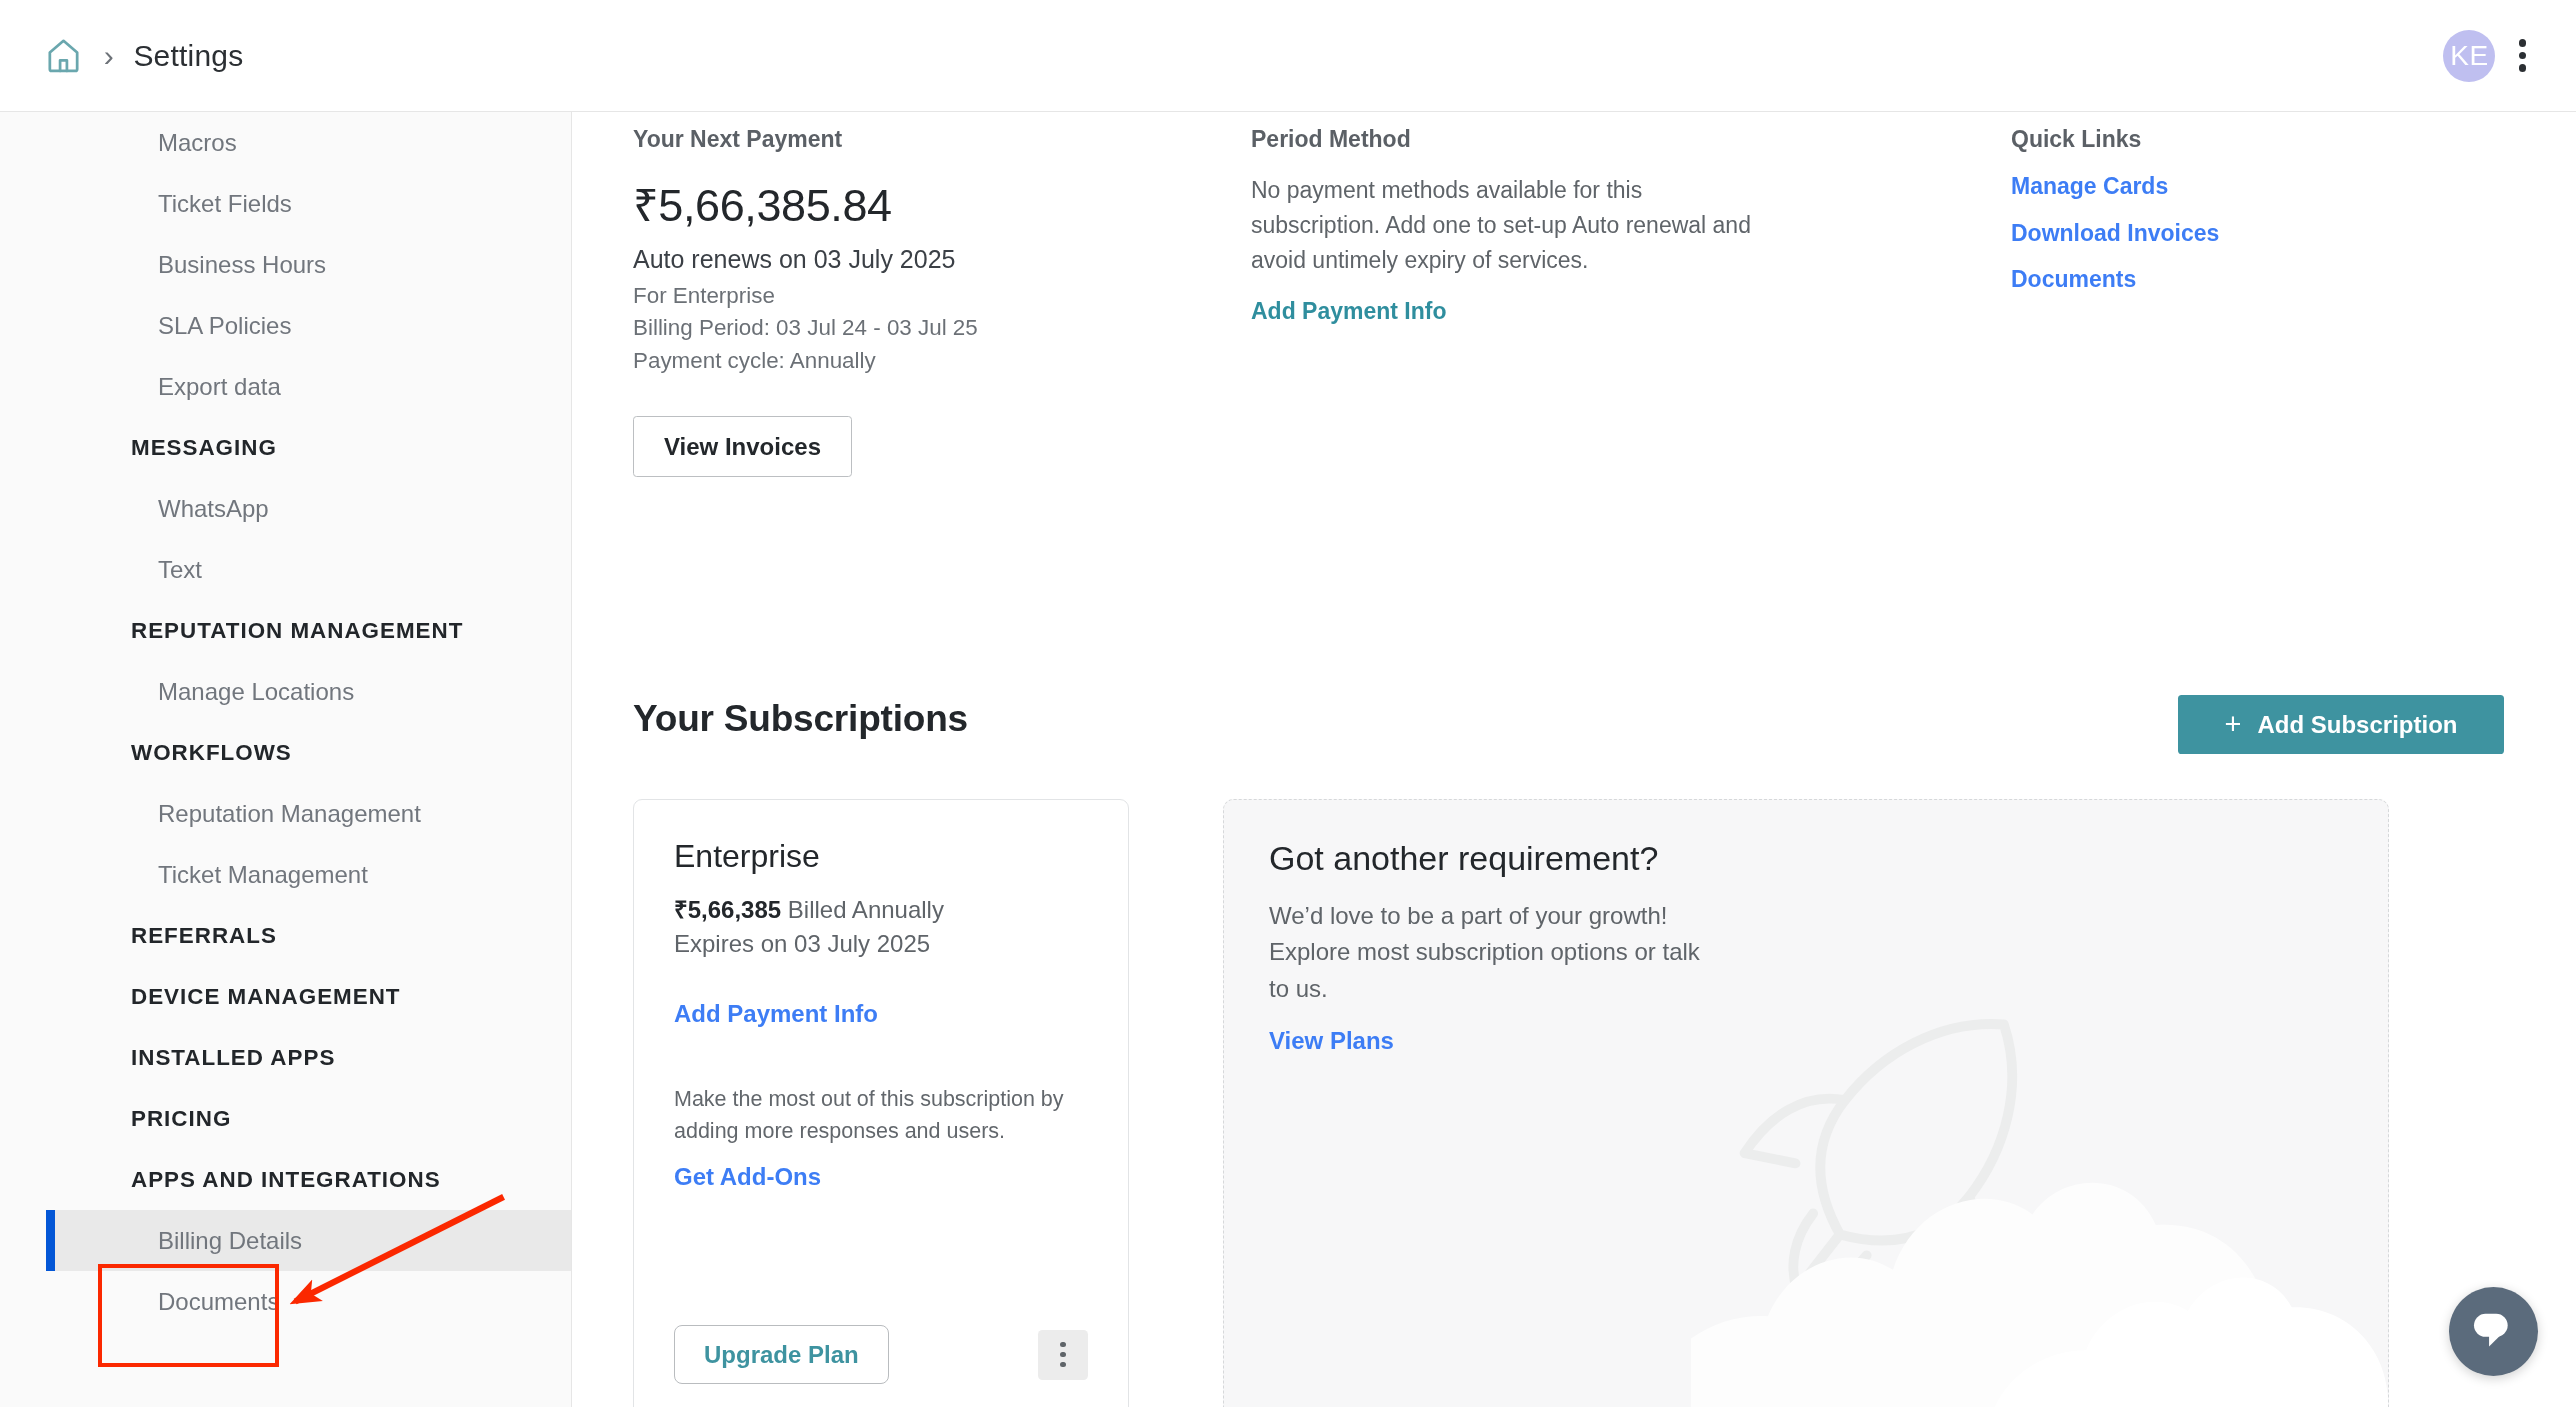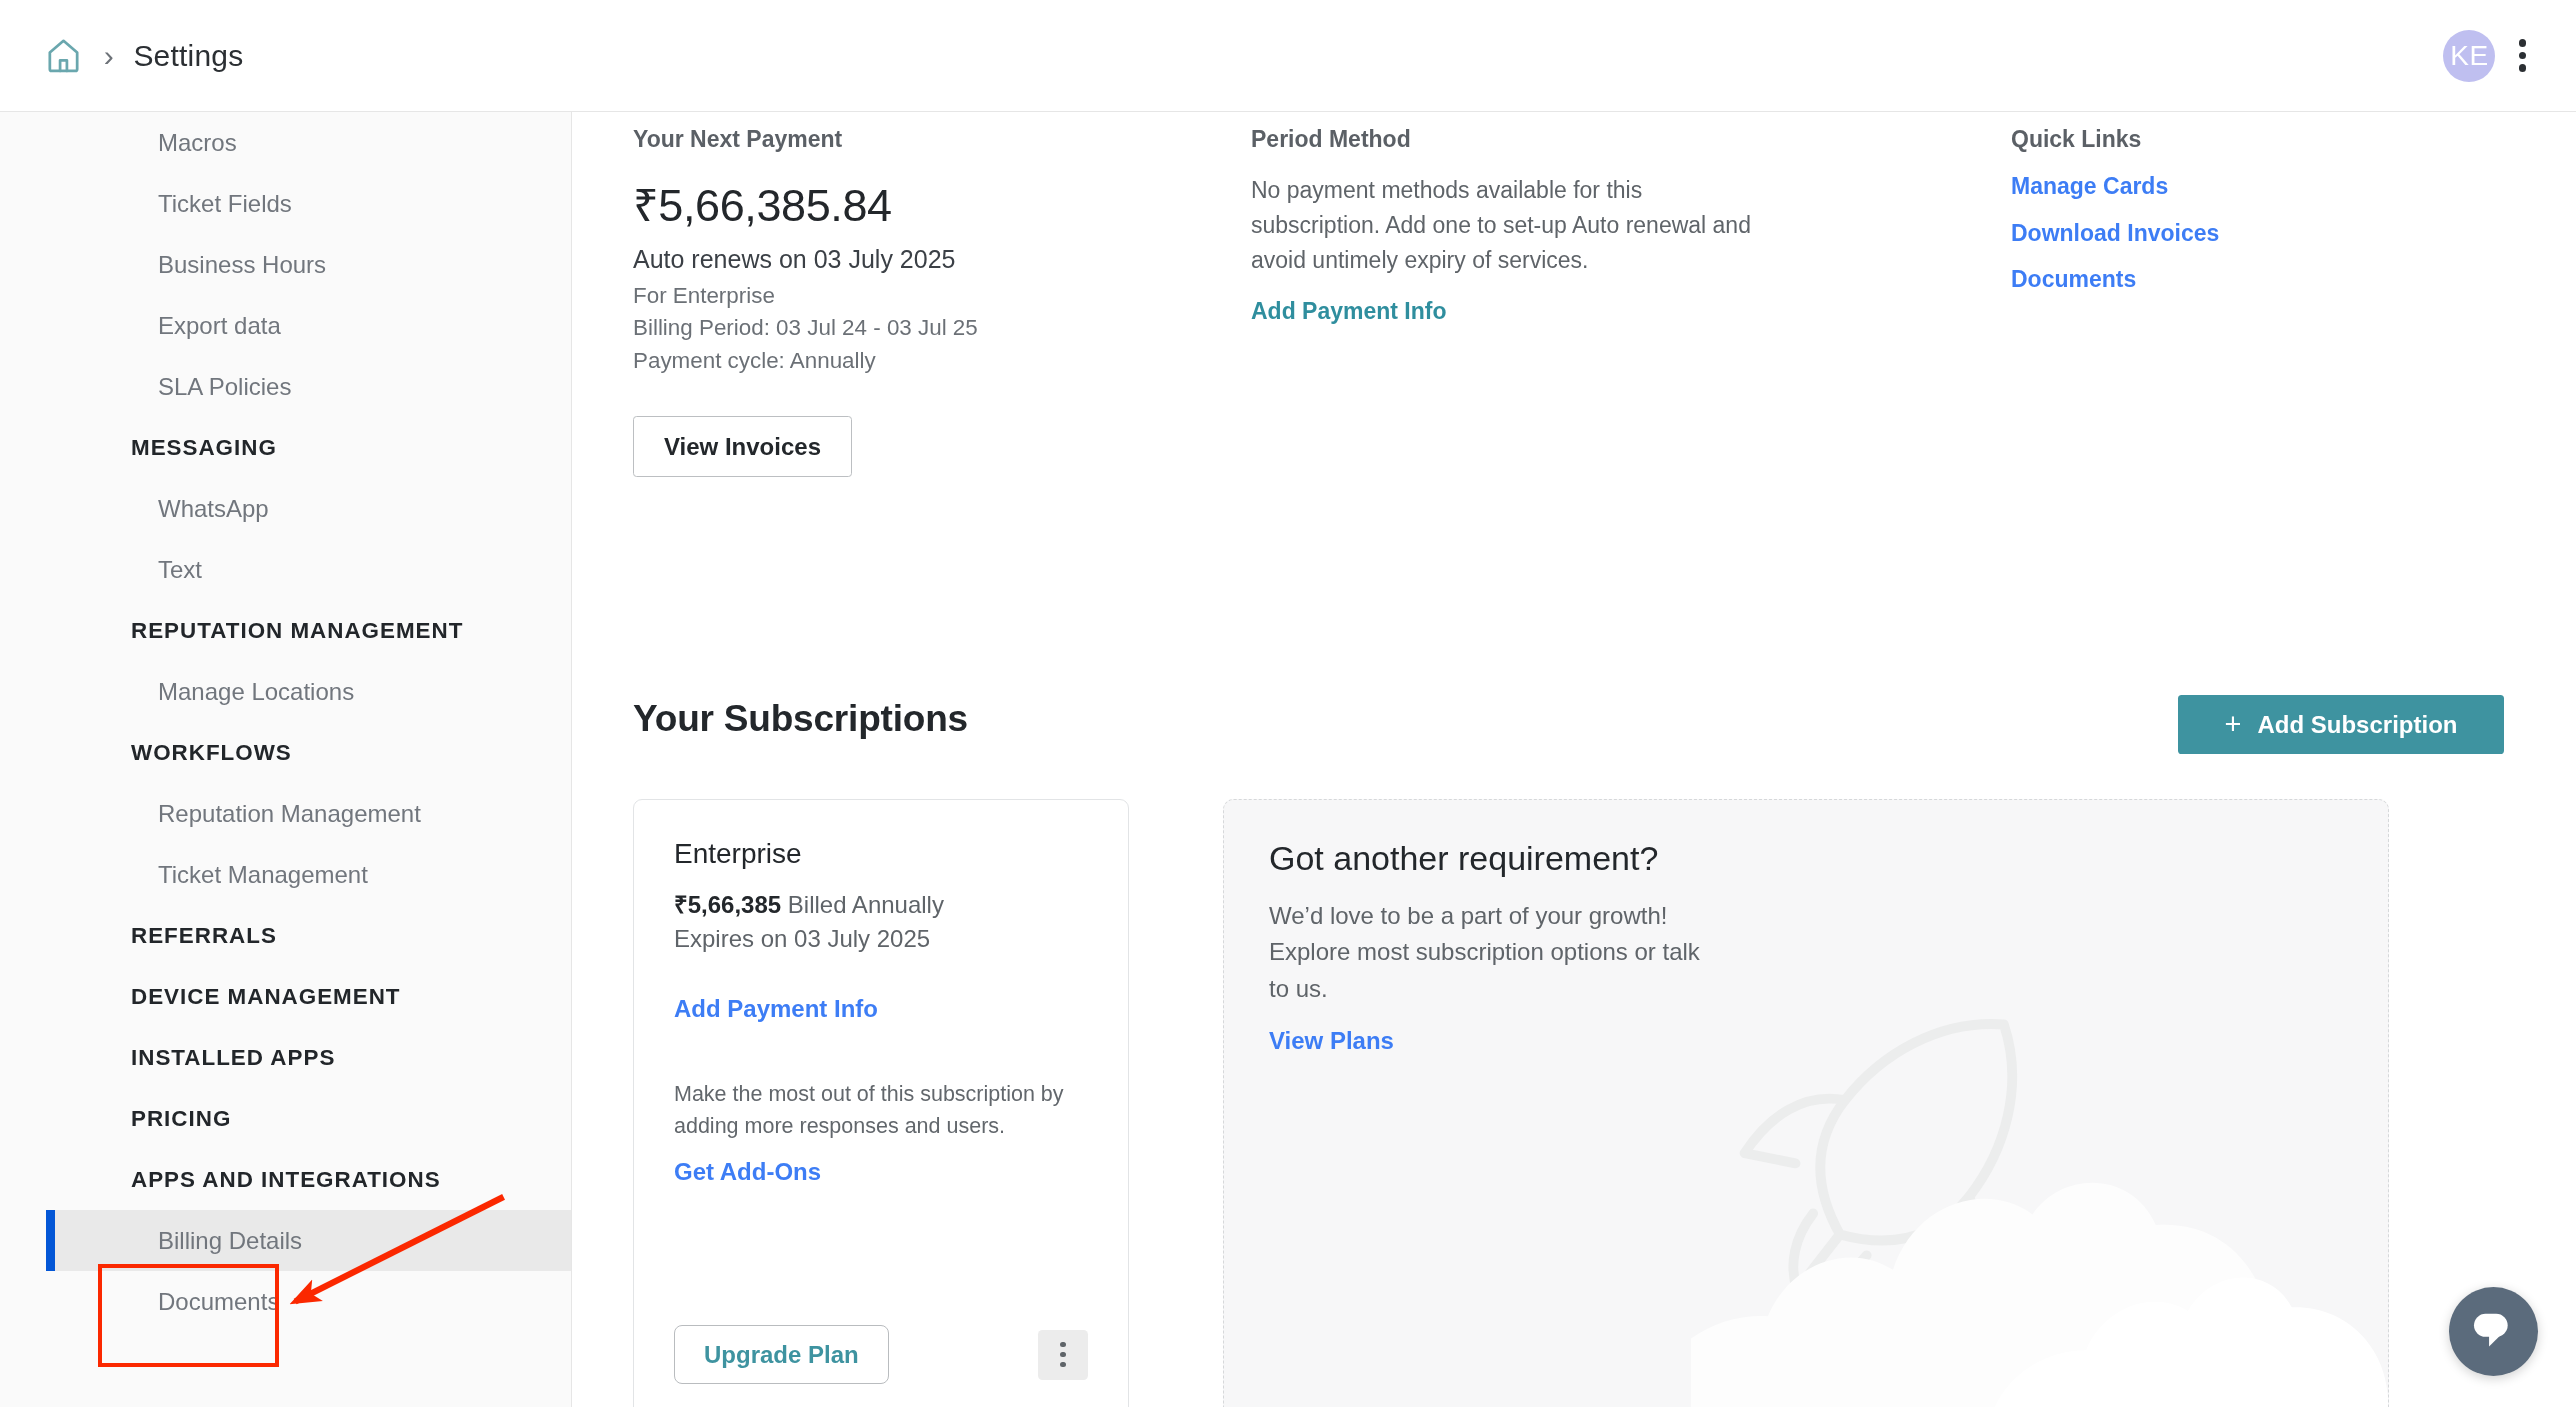--- a/index.html
+++ b/index.html
@@ -96,21 +96,21 @@
     color: #ffffff; font-size: 24px; font-weight: bold;
   }
   .plus { font-size: 29px; font-weight: 400; line-height: 1; }
 
   .card-plan {
     position: absolute; left: 60px; top: 687px;
     width: 496px; height: 622px;
     border: 0.9px solid #e2e4e6; border-radius: 9px; background: #ffffff;
   }
   .plan-pad { padding: 38px 40px 0 40px; }
-  .plan-name { font-size: 28px; color: #23272b; margin-bottom: 17px; }
+  .plan-name { font-size: 32px; color: #23272b; margin-bottom: 17px; }
   .plan-price { font-size: 24px; color: #5f6469; margin-bottom: 5.4px; }
   .plan-price b { color: #23272b; }
   .plan-expire { font-size: 24px; color: #5f6469; margin-bottom: 42px; }
   .plan-link { font-size: 24px; font-weight: bold; color: #3d7df5; }
   .plan-note { font-size: 21.5px; color: #62676c; line-height: 1.45; margin-top: 56px; margin-bottom: 16px; }
   .plan-foot {
     position: absolute; left: 40px; right: 40px; bottom: 36px;
     display: flex; align-items: center; justify-content: space-between;
   }
   .btn-upgrade {
@@ -174,22 +174,22 @@
           <i></i>
           <i></i>
         </div>
     </div>
   </div>
 
   <nav class="sidebar" id="sidebar">
       <div class="nav-item">Macros</div>
       <div class="nav-item">Ticket Fields</div>
       <div class="nav-item">Business Hours</div>
+      <div class="nav-item">SLA Policies</div>
       <div class="nav-item">Export data</div>
-      <div class="nav-item">SLA Policies</div>
       <div class="nav-section">MESSAGING</div>
       <div class="nav-item">WhatsApp</div>
       <div class="nav-item">Text</div>
       <div class="nav-section">REPUTATION MANAGEMENT</div>
       <div class="nav-item">Manage Locations</div>
       <div class="nav-section">WORKFLOWS</div>
       <div class="nav-item">Reputation Management</div>
       <div class="nav-item">Ticket Management</div>
       <div class="nav-section">REFERRALS</div>
       <div class="nav-section">DEVICE MANAGEMENT</div>

